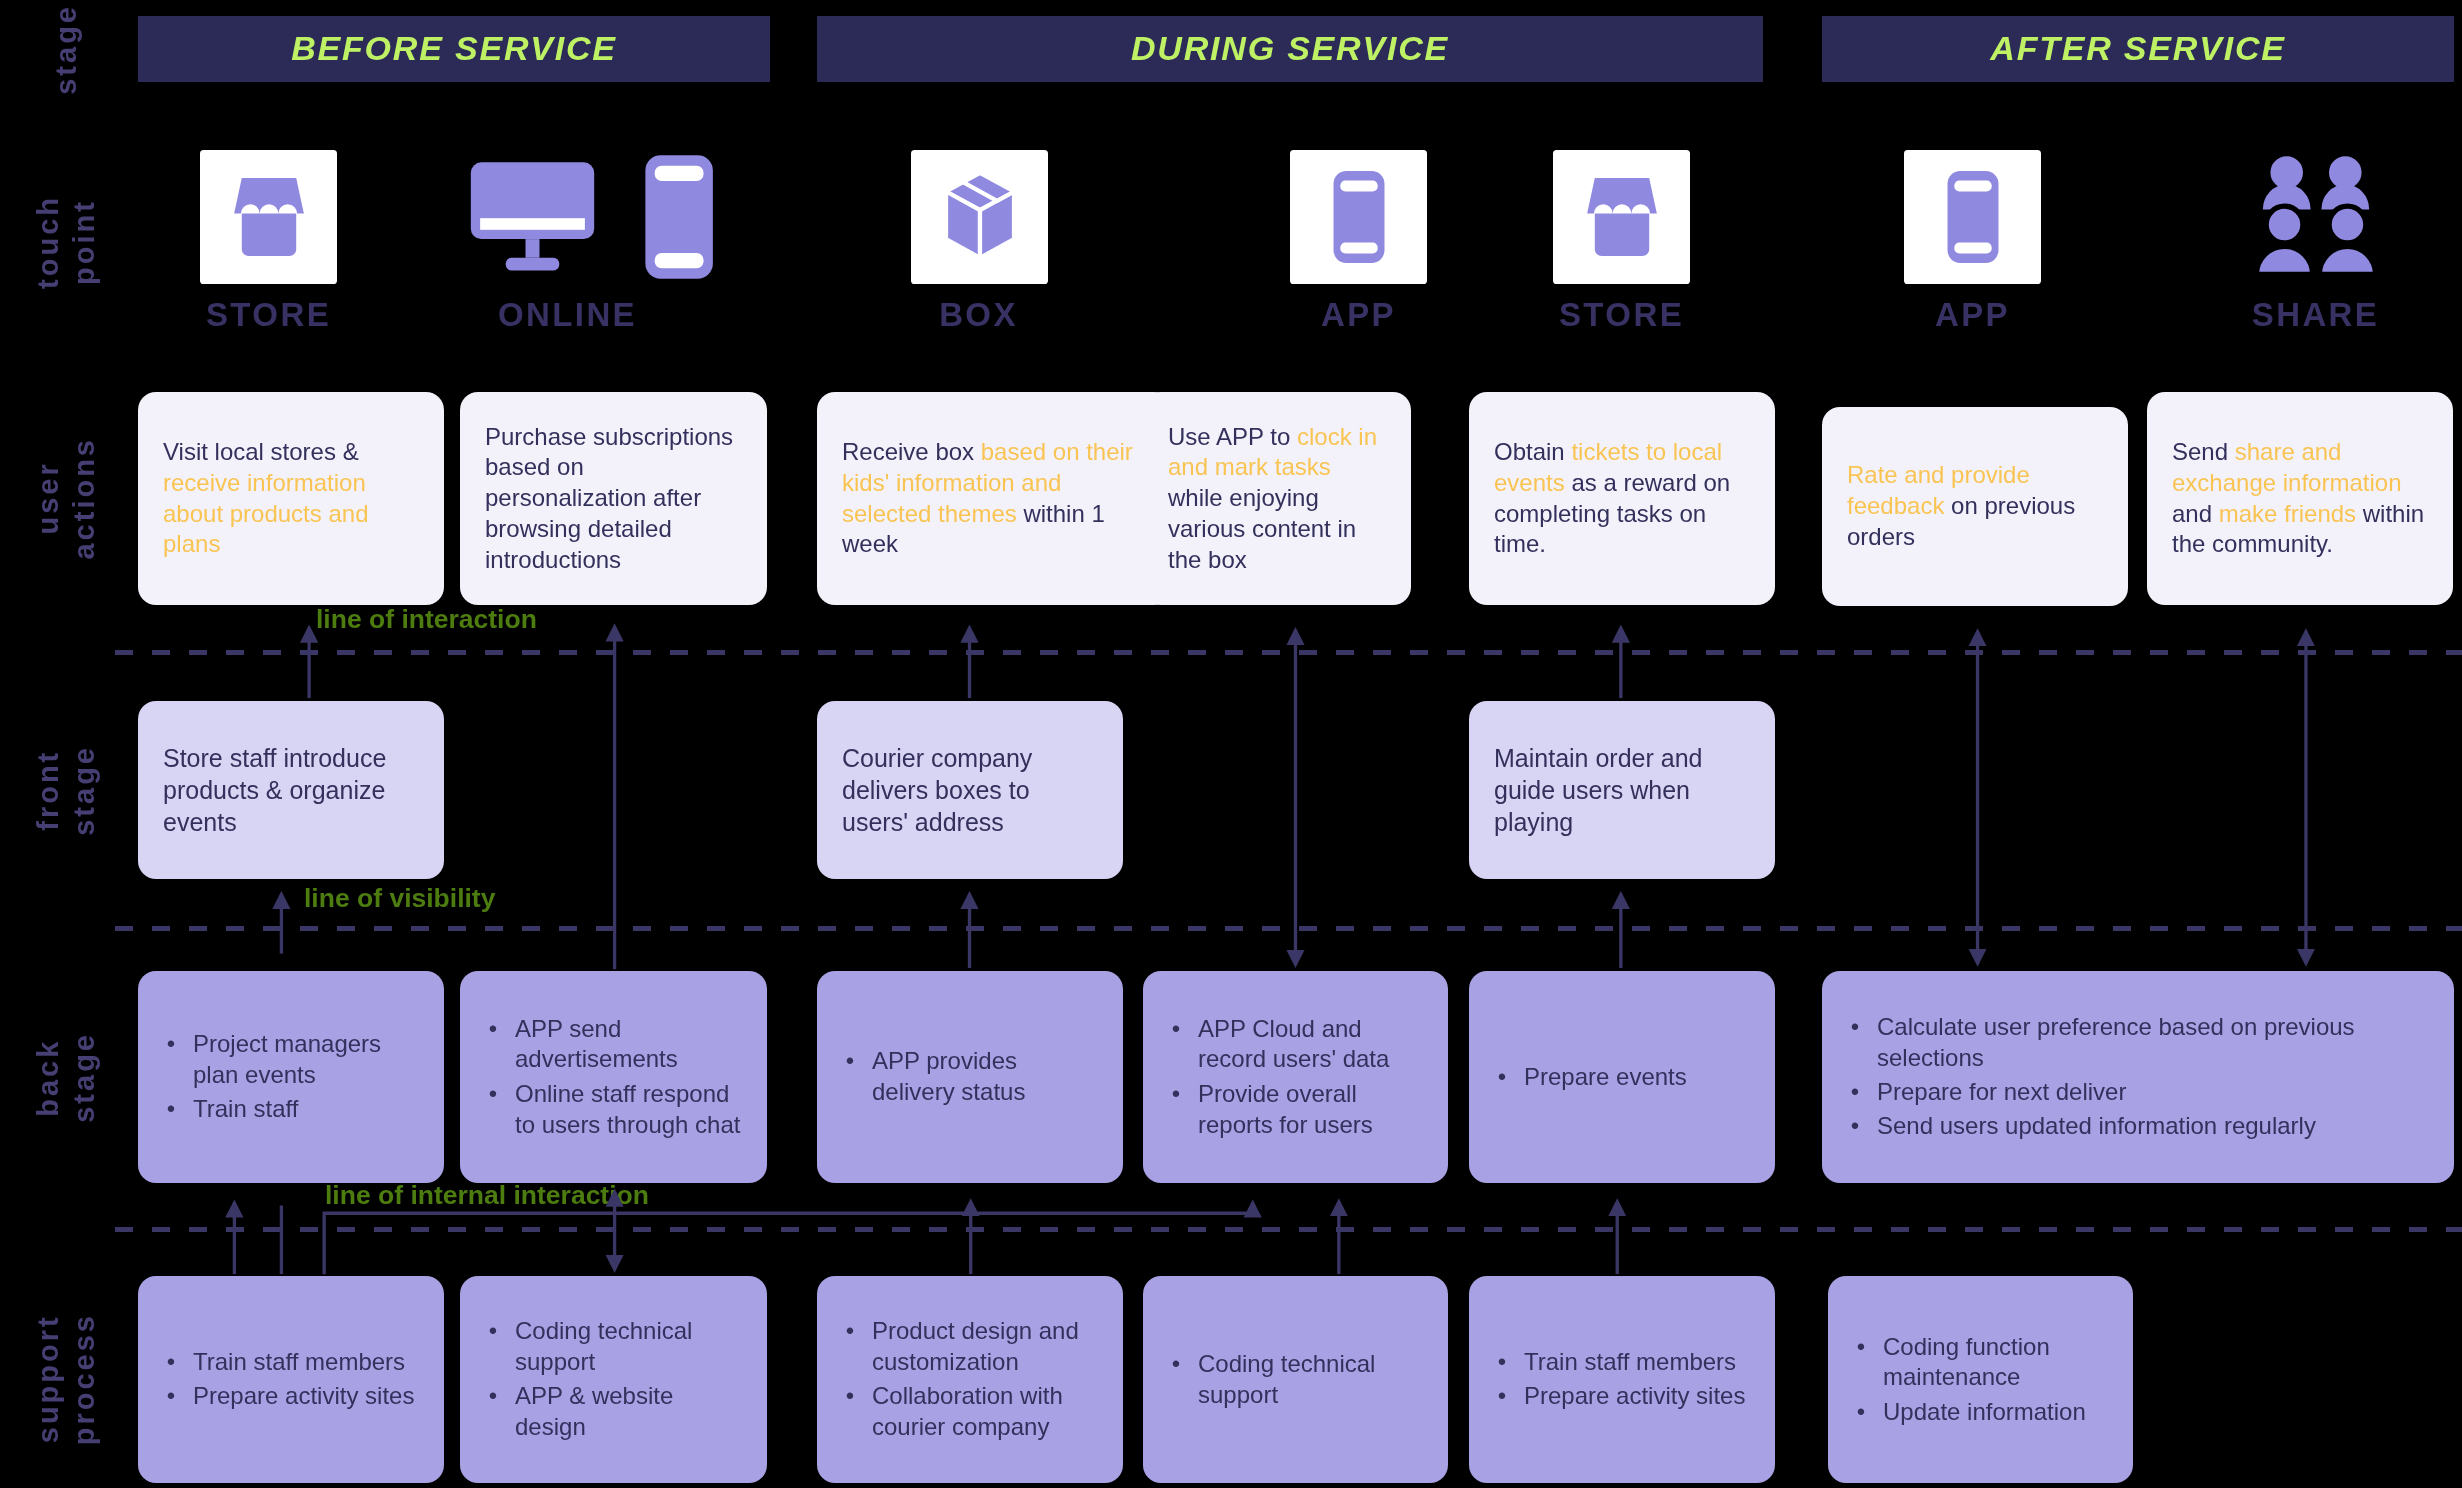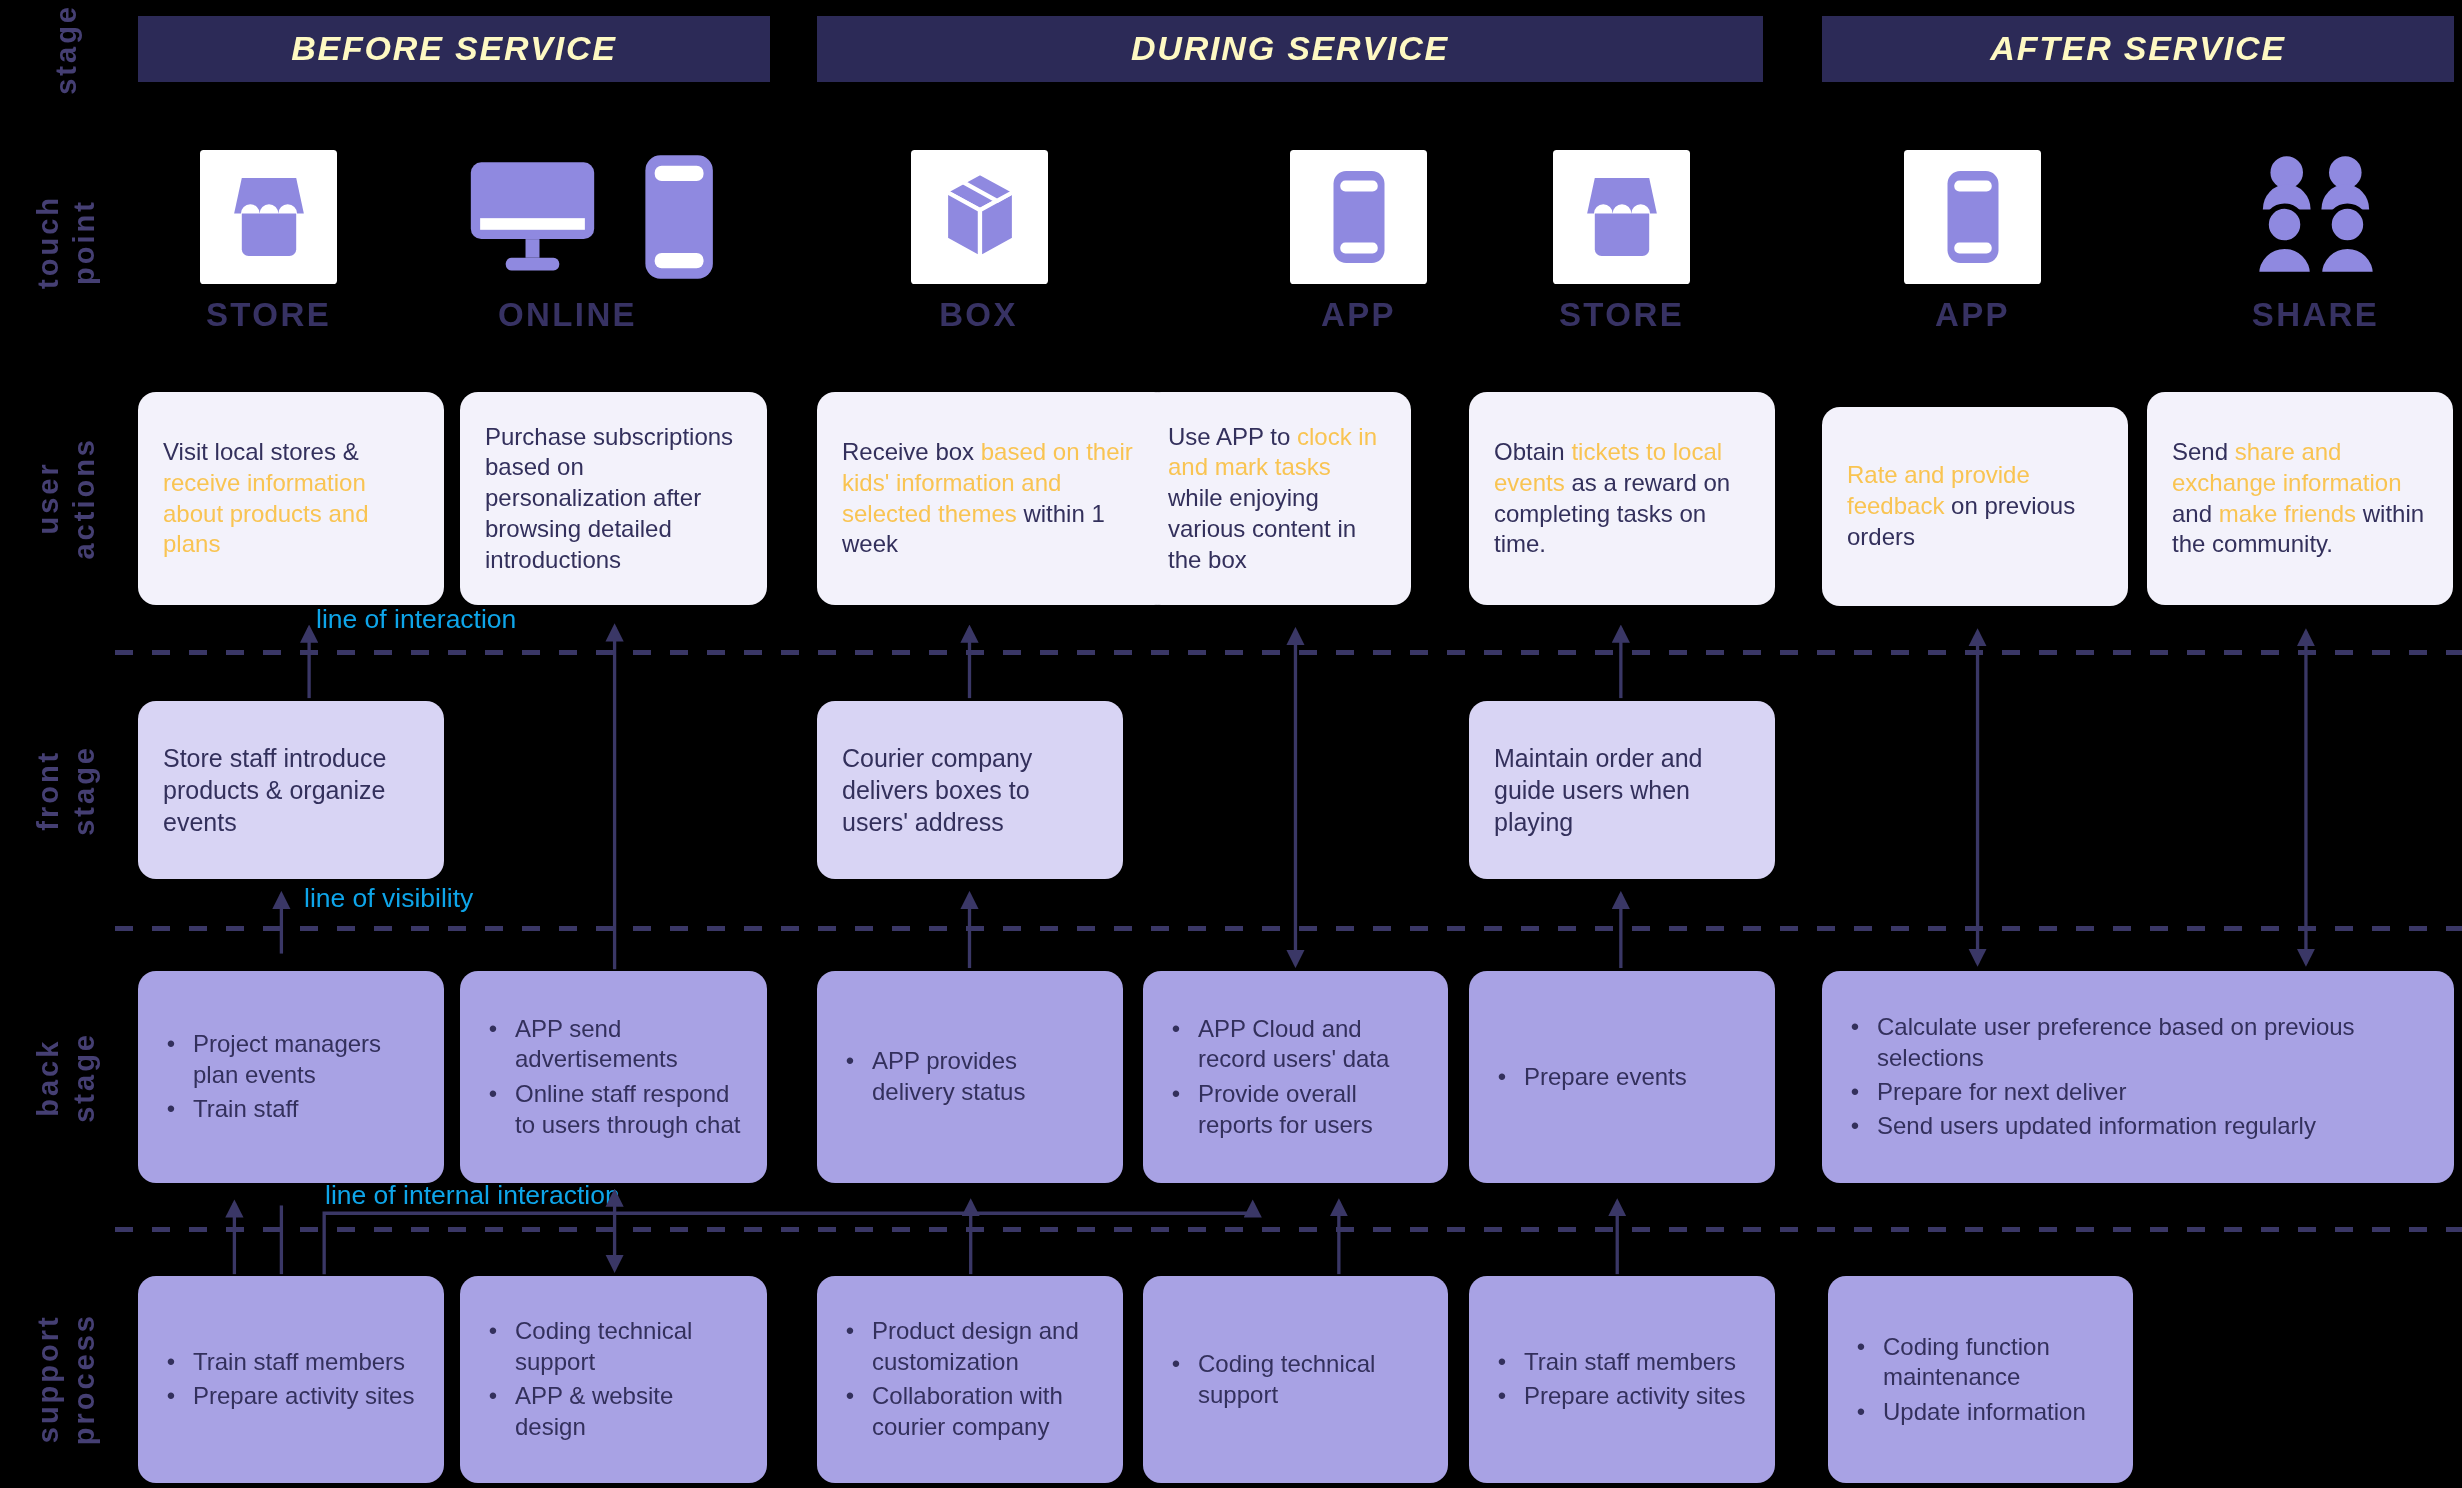--- a/index.html
+++ b/index.html
@@ -2,21 +2,21 @@
 <html style="font-size:9.6px"><head>
 <meta charset="utf-8">
 <style>
   html,body{margin:0;padding:0;background:#000;}
   #canvas{position:relative;width:2462px;height:1489px;background:#000;overflow:hidden;
           font-family:"Liberation Sans","DejaVu Sans",sans-serif;}
 
   
   .banner{position:absolute;top:15.7px;height:66px;background:#2c2a57;
           display:flex;align-items:center;justify-content:center;}
-  .banner span{color:#fef9c3;font-size:34px;font-weight:800;font-style:italic;letter-spacing:1.8px;}
+  .banner span{color:#bef264;font-size:34px;font-weight:800;font-style:italic;letter-spacing:1.8px;}
 
   
   .rowlabel{position:absolute;left:6px;width:121px;display:flex;align-items:center;justify-content:center;}
   .rowlabel span{writing-mode:vertical-rl;transform:rotate(180deg);white-space:pre-line;
                  color:#453f73;font-weight:bold;font-size:29px;letter-spacing:3px;line-height:1.25;
                  text-align:center;}
 
   
   .iconbox{position:absolute;top:150px;width:137px;height:134px;background:#ffffff;border-radius:3.6px;
            display:flex;align-items:center;justify-content:center;}
@@ -35,21 +35,21 @@
   .hl{color:#f9c452;}
 
   ul.blist{list-style:none;margin:0;padding:17px 24px;}
   ul.blist li{position:relative;padding-left:31px;color:#33305c;font-size:24px;line-height:1.28;
               margin:3.6px 0;font-weight:500;}
   ul.blist li::before{content:"•";position:absolute;left:4.8px;color:#33305c;}
 
   
   .dash{position:absolute;left:115px;right:0;height:4.8px;
         background:repeating-linear-gradient(90deg,#3a3766 0 18px,transparent 18px 37px);}
-  .llabel{position:absolute;color:#0ea5e9;font-size:26.5px;font-weight:400;}
+  .llabel{position:absolute;color:#4d7c0f;font-size:26.5px;font-weight:700;}
 
   .overlay{position:absolute;left:0;top:0;z-index:6;}
   .card,.iconbox,.iconfree{z-index:3;}
   .icn{display:block;}
 </style>
 </head>
 <body>
 
 <div id="canvas">
 

